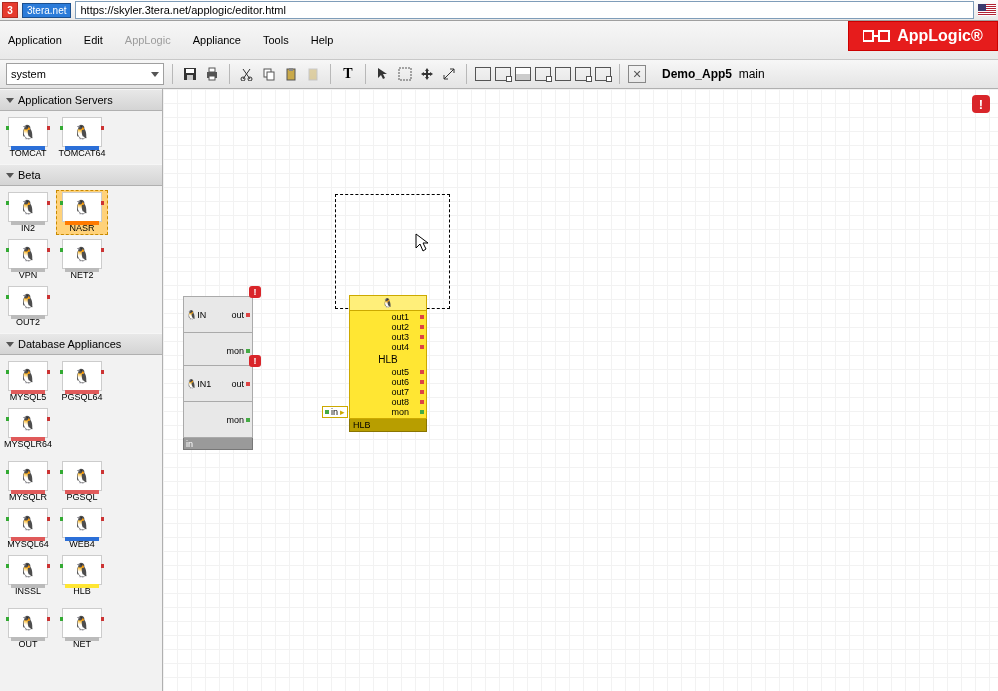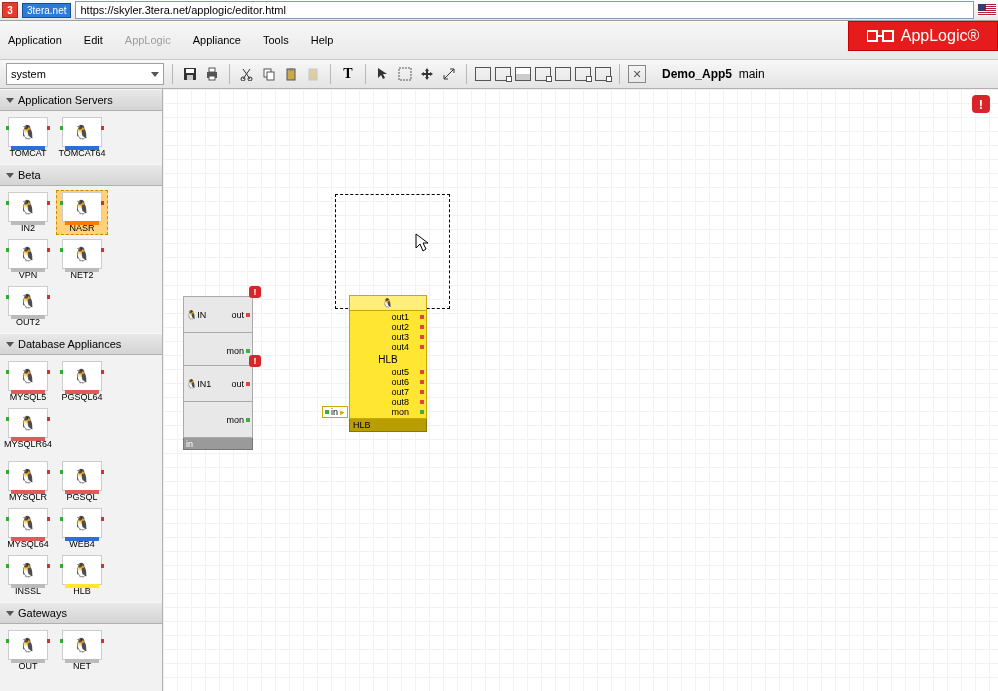--- a/index.html
+++ b/index.html
@@ -5,21 +5,21 @@
 html,body{margin:0;padding:0;width:998px;height:691px;font-family:Arial,Helvetica,sans-serif;font-size:11px;overflow:hidden;background:#fff;color:#000}
 .browser-bar{height:20px;background:linear-gradient(#fdfdfd,#e8e8e8);border-bottom:1px solid #a0a0a0;display:flex;align-items:center;padding:0 2px;gap:4px}
 .fav-box{width:14px;height:14px;background:#e63b2e;color:#fff;display:flex;align-items:center;justify-content:center;font-weight:bold;font-size:10px;border:1px solid #b02a20}
 .site-badge{background:#2b7bd9;color:#fff;font-size:10px;padding:1px 4px;border:1px solid #1a4f8f}
 .url-input{flex:1;height:16px;border:1px solid #7f9db9;background:#fff;padding:0 4px;font-size:11px}
 .flag{width:18px;height:12px;background:linear-gradient(#b22234 0 8%,#fff 8% 16%,#b22234 16% 24%,#fff 24% 32%,#b22234 32% 40%,#fff 40% 48%,#b22234 48% 56%,#fff 56% 64%,#b22234 64% 72%,#fff 72% 80%,#b22234 80% 88%,#fff 88% 100%);position:relative}
 .flag::before{content:"";position:absolute;left:0;top:0;width:8px;height:7px;background:#3c3b6e}
 .menu-bar{height:22px;background:linear-gradient(#f7f7f7,#e9e9e9);border-bottom:1px solid #c8c8c8;display:flex;align-items:center;padding:8px 8px;gap:22px;position:relative}
 .menu-item{cursor:default}
 .menu-item.disabled{color:#9c9c9c}
-.logo-app{position:absolute;right:0;top:0;height:28px;width:148px;background:#e61c1c;color:#fff;display:flex;align-items:center;justify-content:center;font-weight:normal;font-size:16px;border:1px solid #c00}
+.logo-app{position:absolute;right:0;top:0;height:28px;width:148px;background:#e61c1c;color:#fff;display:flex;align-items:center;justify-content:center;font-weight:bold;font-size:16px;border:1px solid #c00}
 .logo-app svg{margin-right:6px}
 .toolbar{height:28px;background:linear-gradient(#f7f7f7,#e4e4e4);border-bottom:1px solid #b0b0b0;display:flex;align-items:center;padding:0 6px;gap:4px}
 .tb-select{width:148px;height:20px;border:1px solid #a0a0a0;background:#fff;font-size:11px;padding:0 4px;display:flex;align-items:center;justify-content:space-between}
 .tb-sep{width:1px;height:20px;background:#b8b8b8;margin:0 4px}
 .tb-btn{width:18px;height:18px;display:flex;align-items:center;justify-content:center;cursor:pointer}
 .tb-btn.txt{font-family:"Times New Roman",serif;font-size:14px;font-weight:bold}
 .tb-btn.box{border:1px solid #555;width:14px;height:12px}
 .tb-btn.boxx{border:1px solid #555;width:14px;height:12px;position:relative}
 .tb-btn.boxx::after{content:"";position:absolute;right:-2px;bottom:-2px;width:4px;height:4px;border:1px solid #555;background:#fff}
 .close-x{width:16px;height:16px;border:1px solid #888;display:flex;align-items:center;justify-content:center;font-size:11px;color:#555}
@@ -334,24 +334,20 @@
         <div class="appliance">
           <div class="ap-icon">
             <span class="dotL"></span>
             <span class="tux">🐧</span>
             <span class="dotR"></span>
             <div class="bar" style="background:#ffe633"></div>
           </div>
           <div class="ap-label">HLB</div>
         </div>
       </div>
-      <div class="cat-header">
-        <span class="tri-down"></span>
-        <span>Gateways</span>
-      </div>
       <div class="cat-body">
         <div class="appliance">
           <div class="ap-icon">
             <span class="dotL"></span>
             <span class="tux">🐧</span>
             <span class="dotR"></span>
             <div class="bar" style="background:#bbb"></div>
           </div>
           <div class="ap-label">OUT</div>
         </div>

